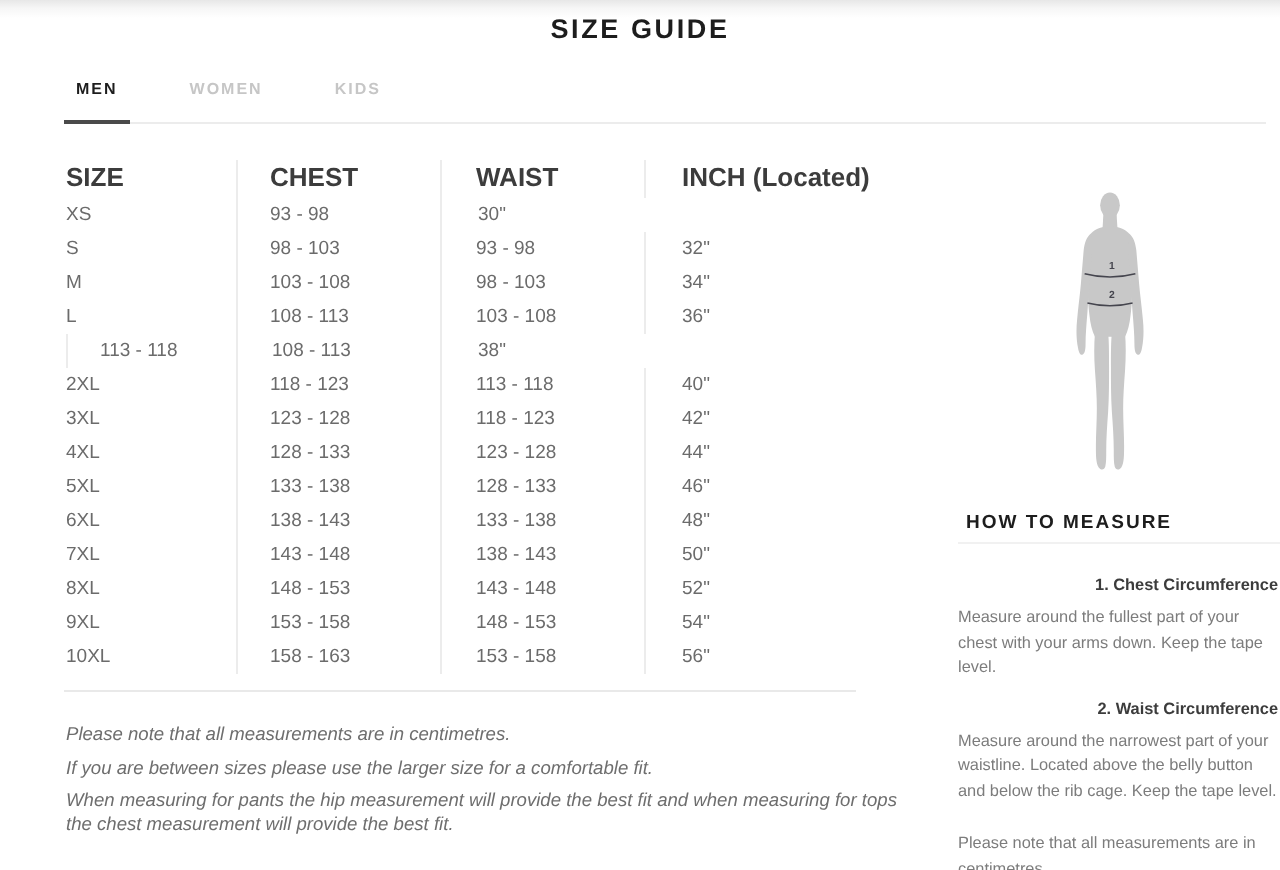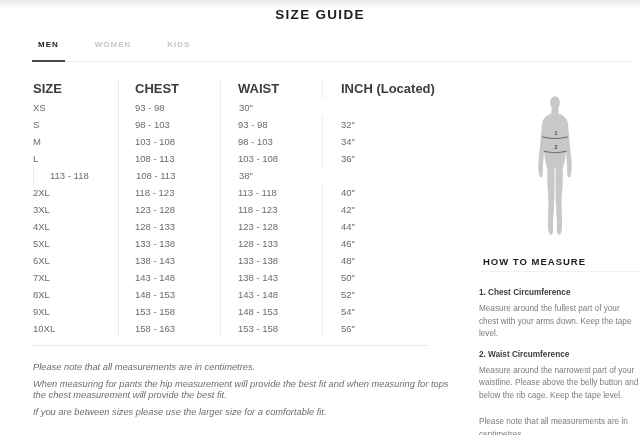--- a/index.html
+++ b/index.html
@@ -51,21 +51,21 @@
   .measure-line { stroke:var(--marker-line,#45454e); stroke-width:1.6; fill:none; }
   .marker-label { fill:var(--marker-line,#45454e); font-size:11px; font-weight:bold;
                   font-family:"Liberation Sans", sans-serif; text-anchor:middle; }
 
   .htm-heading {
     position:absolute; left:479px; top:252px; margin:4px; font-size:9.5px; font-weight:bold;
     letter-spacing:1px; color:var(--heading-dark,#1d1d1d); text-transform:uppercase;
   }
   .htm-divider { position:absolute; left:479px; right:0; top:271px; border-top:1px solid #f1f1f1; }
   .htm-body { position:absolute; left:479px; top:279px; width:160px; }
-  .htm-section-title { font-size:8.2px; font-weight:bold; color:#3c3c3c; margin:8px 0 4px; line-height:12px; }
+  .htm-section-title { font-size:8.2px; font-weight:bold; color:#3c3c3c; margin:8px 0 4px; line-height:12px;text-align:right; }
   .htm-section-body { font-size:8.2px; color:#7c7c7c; line-height:12.5px; margin:0; }
   .htm-note { font-size:8.2px; color:#7c7c7c; line-height:12.5px; margin:14px 0 0; }
 </style>
 </head>
 <body>
 
 <div class="page">
 
   <div class="top-shadow"></div>
 
@@ -169,22 +169,22 @@
           <div class="c3">153 - 158</div>
           <div class="c4">56"</div>
         </div>
       </div>
   </div>
 
   <div class="table-end-line"></div>
 
   <div class="notes" id="notes">
       <p>Please note that all measurements are in centimetres.</p>
+      <p>If you are between sizes please use the larger size for a comfortable fit.</p>
       <p>When measuring for pants the hip measurement will provide the best fit and when measuring for tops the chest measurement will provide the best fit.</p>
-      <p>If you are between sizes please use the larger size for a comfortable fit.</p>
     </div>
 
   <div class="figure-wrap">
     <svg width="40" height="141" viewBox="0 0 80 300">
       <g class="silhouette">
         <ellipse cx="40" cy="14" rx="10.5" ry="13.5"></ellipse>
         <path d="M33,23 L47,23 L48,40 L32,40 Z"></path>
         <path d="M40,36 C33,37 24,39 20,44 C17,49 17,58 18,68 C19,80 18,92 17,102
                  C16,112 17,122 18,130 C19,140 21,148 24,154 L56,154 C59,148 61,140 62,130
                  C63,122 64,112 63,102 C62,92 61,80 62,68 C63,58 63,49 60,44 C56,39 47,37 40,36 Z"></path>
@@ -207,17 +207,17 @@
       <text class="marker-label" x="42" y="113">2</text>
     </svg>
   </div>
 
   <h2 class="htm-heading">HOW TO MEASURE</h2>
   <div class="htm-divider"></div>
   <div class="htm-body" id="htm-body">
       <div class="htm-section-title">1. Chest Circumference</div>
       <p class="htm-section-body">Measure around the fullest part of your chest with your arms down. Keep the tape level.</p>
       <div class="htm-section-title">2. Waist Circumference</div>
-      <p class="htm-section-body">Measure around the narrowest part of your waistline. Please above the belly button and below the rib cage. Keep the tape level.</p>
+      <p class="htm-section-body">Measure around the narrowest part of your waistline. Located above the belly button and below the rib cage. Keep the tape level.</p>
       <p class="htm-note">Please note that all measurements are in centimetres.</p>
     </div>
 
 </div>
 
 </body></html>

